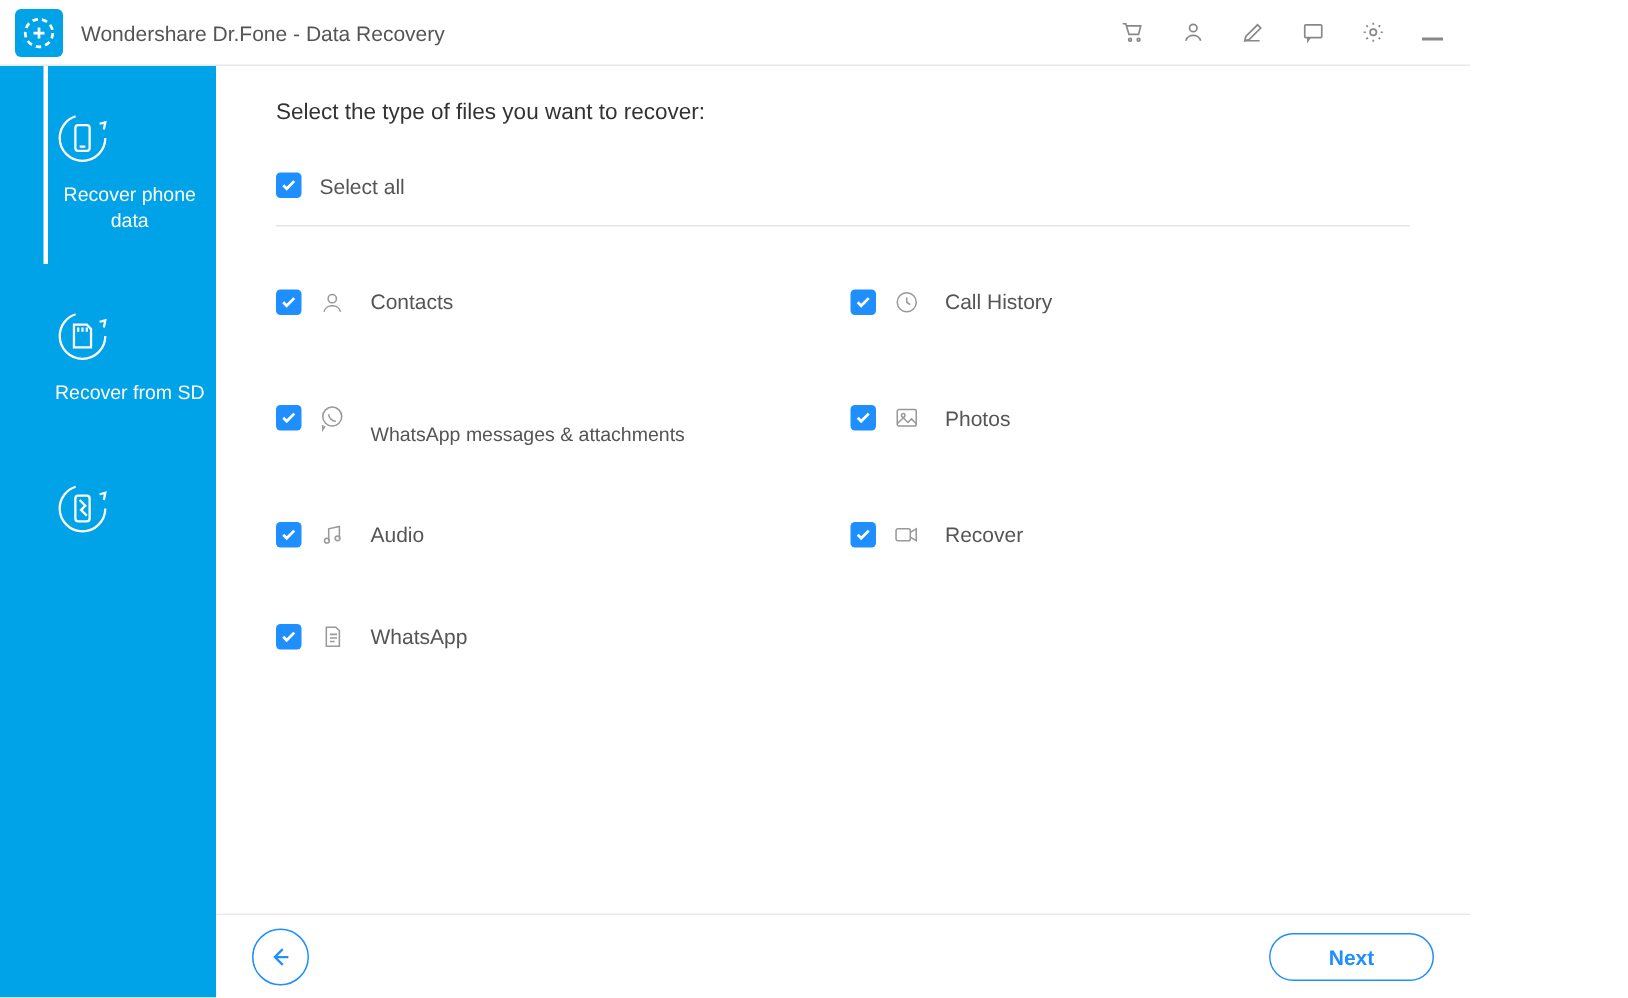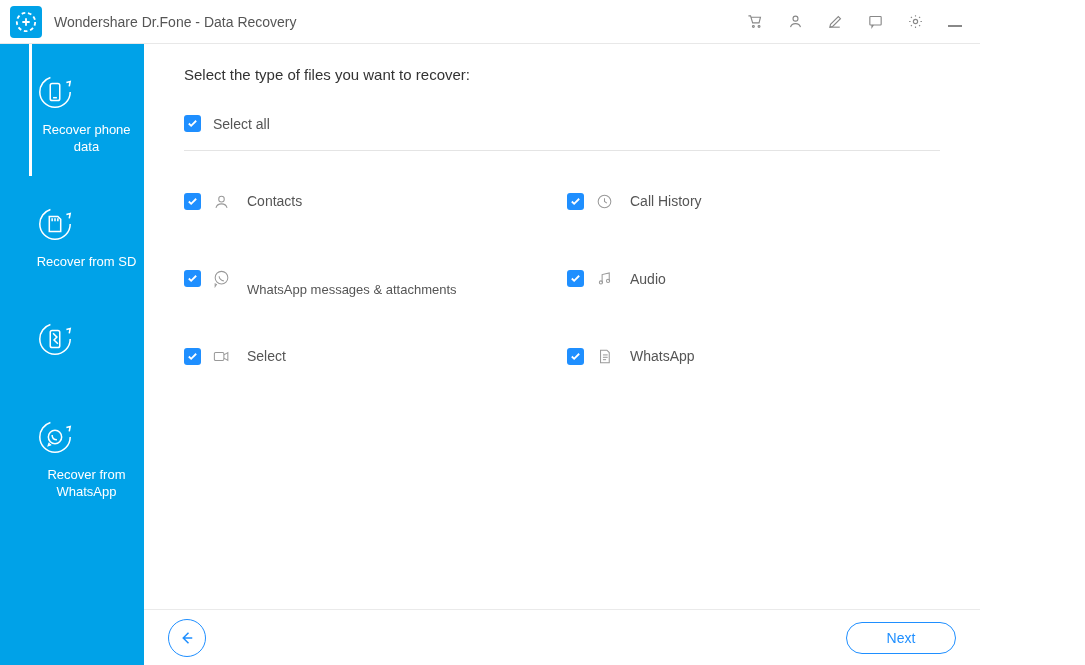--- a/index.html
+++ b/index.html
@@ -25,21 +25,21 @@
   .heading { padding: 22px 40px 14px; font-size:15px; color:#333; }
   .select-all-row { display:flex; align-items:center; gap:12px; padding: 18px 0 18px; margin:0 40px; border-bottom:1px solid #e4e4e4; }
   .options-grid { display:grid; grid-template-columns: repeat(2, 1fr); row-gap: 48px; column-gap: 10px; padding: 40px 40px 0; }
   .opt { display:flex; align-items:center; gap:10px; }
   .cb { width:17px; height:17px; border-radius:3px; background:#1f8fff; display:flex; align-items:center; justify-content:center; cursor:pointer; flex-shrink:0; }
   .cb svg { width:11px; height:11px; stroke:#fff; }
   .type-icon { width:20px; height:20px; display:flex; align-items:center; justify-content:center; flex-shrink:0; }
   .type-icon svg { width:19px; height:19px; stroke:#999; fill:none; stroke-width:1.3; }
   .opt-label { font-size:14px; color:#555; margin-left:6px; }
   .opt-label.wrap { font-size:13px; line-height:1.25;margin-top:23px; }
-  .footer { position:absolute; bottom:0; left:144px; right:0; height:56px; border-top:1px solid #eaeaea; display:flex; align-items:center; justify-content:space-between; padding: 0 24px; background:#fff;}
+  .footer { position:absolute; bottom:0; left:144px; right:0; height:56px; border-top:1px solid #eaeaea; display:flex; align-items:center; justify-content:space-between; padding: 0 24px; background:#fff;font-weight:bold;}
   .back-btn { width:38px; height:38px; border-radius:50%; border:1.5px solid #1f8fff; display:flex; align-items:center; justify-content:center; cursor:pointer; }
   .back-btn svg { width:18px; height:18px; stroke:#1f8fff; }
   .next-btn { width:110px; height:32px; border-radius:16px; border:1.5px solid #1f8fff; color:#1f8fff; display:flex; align-items:center; justify-content:center; cursor:pointer; font-size:14px; background:#fff;}
 </style>
 </head>
 <body>
 
 <div class="window">
   <div class="titlebar">
     <div class="logo">
@@ -116,32 +116,20 @@
       <div class="side-item">
         <div class="side-icon">
           <svg viewBox="0 0 40 40" fill="none" stroke-width="1.6">
               <circle cx="20" cy="20" r="16" stroke-dasharray="70 100"></circle>
               <path d="M32 10 l4 -1 l-1 5"></path>
               <rect x="15" y="11" width="10" height="18" rx="2"></rect>
               <path d="M18 14 l4 4 l-3 3 l4 4"></path>
             </svg>
         </div>
       </div>
-      <div class="side-item">
-        <div class="side-icon">
-          <svg viewBox="0 0 40 40" fill="none" stroke-width="1.6">
-              <circle cx="20" cy="20" r="16" stroke-dasharray="70 100"></circle>
-              <path d="M32 10 l4 -1 l-1 5"></path>
-              <circle cx="20" cy="20" r="7"></circle>
-              <path d="M17 18 c0 3 2 5 5 5"></path>
-              <path d="M14 26 l-1 3 l3 -1"></path>
-            </svg>
-        </div>
-        <div class="side-label">Recover from WhatsApp</div>
-      </div>
     </div>
 
     <div class="main">
       <div class="heading">Select the type of files you want to recover:</div>
 
       <div class="select-all-row">
         <div class="cb">
           <svg viewBox="0 0 12 12" stroke-width="2" fill="none">
               <path d="M2 6 l2.5 2.5 L10 3"></path>
             </svg>
@@ -196,40 +184,55 @@
         </div>
 
         <div class="opt">
           <div class="cb">
               <svg viewBox="0 0 12 12" stroke-width="2" fill="none">
                 <path d="M2 6 l2.5 2.5 L10 3"></path>
               </svg>
             </div>
           <div class="type-icon">
               <svg viewBox="0 0 24 24">
+                <rect x="4" y="5" width="16" height="14" rx="1.5"></rect>
+                <circle cx="9" cy="10" r="1.5"></circle>
+                <path d="M4 17 l5 -5 l4 4 l3 -3 l4 4"></path>
+              </svg>
+            </div>
+          <span class="opt-label">Photos</span>
+        </div>
+        <div class="opt">
+          <div class="cb">
+              <svg viewBox="0 0 12 12" stroke-width="2" fill="none">
+                <path d="M2 6 l2.5 2.5 L10 3"></path>
+              </svg>
+            </div>
+          <div class="type-icon">
+              <svg viewBox="0 0 24 24">
                 <path d="M9 17 V7 l9 -2 v10"></path>
                 <circle cx="7.5" cy="17" r="2"></circle>
                 <circle cx="16.5" cy="15" r="2"></circle>
               </svg>
             </div>
           <span class="opt-label">Audio</span>
         </div>
         <div class="opt">
           <div class="cb">
               <svg viewBox="0 0 12 12" stroke-width="2" fill="none">
                 <path d="M2 6 l2.5 2.5 L10 3"></path>
               </svg>
             </div>
           <div class="type-icon">
               <svg viewBox="0 0 24 24">
                 <rect x="3" y="7" width="12" height="10" rx="1.5"></rect>
                 <path d="M15 10 l5 -3 v10 l-5 -3"></path>
               </svg>
             </div>
-          <span class="opt-label">Select</span>
+          <span class="opt-label">Recover</span>
         </div>
         <div class="opt">
           <div class="cb">
               <svg viewBox="0 0 12 12" stroke-width="2" fill="none">
                 <path d="M2 6 l2.5 2.5 L10 3"></path>
               </svg>
             </div>
           <div class="type-icon">
               <svg viewBox="0 0 24 24">
                 <path d="M7 4 h8 l3 3 v13 H7 z"></path>

